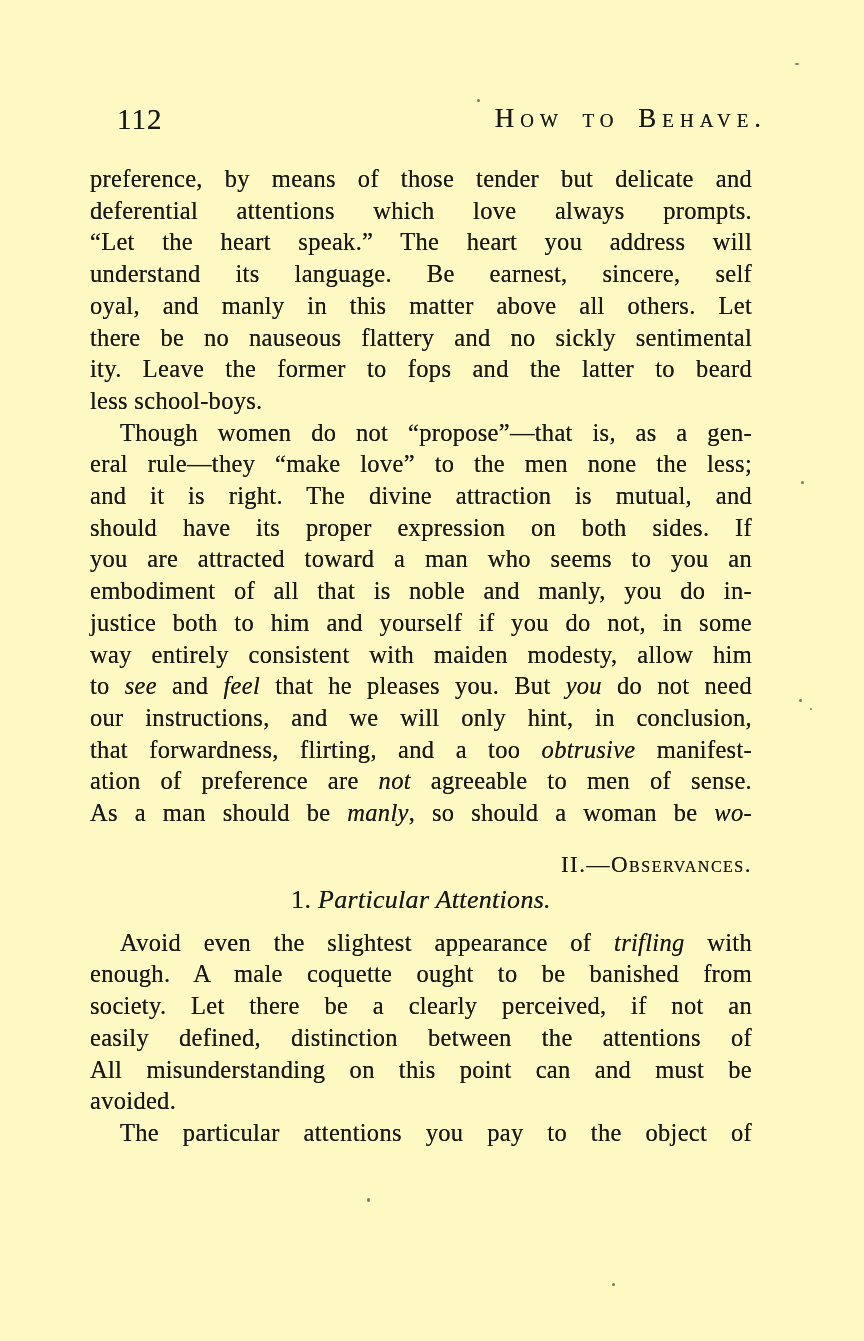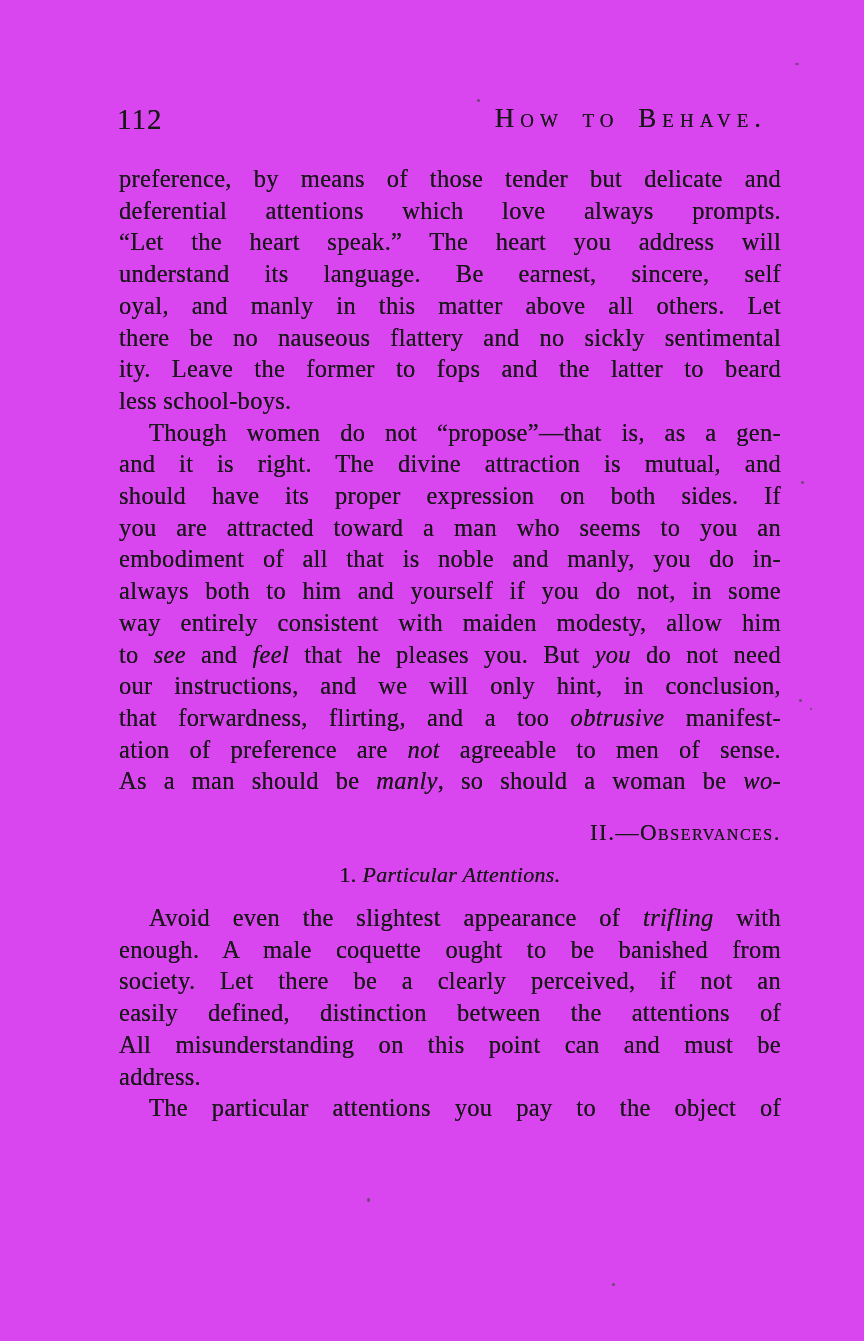--- a/index.html
+++ b/index.html
@@ -6,21 +6,21 @@
   body {
     width: 864px; height: 1341px;
     background: #ffffff;
     position: relative;
     overflow: hidden;
     font-family: "Liberation Serif", serif;
     color: #181818;
   }
   .scan-page {
     position: absolute; inset: 0;
-    background: #d946ef;
+    background: #fef9c3;
   }
   
   .inked { text-shadow: 0 0 0.6px rgba(10,10,10,0.75); }
 
   .page-header {
     position: absolute;
     top: 101px; left: 105px; width: 662px; height: 40px;
   }
   .page-num {
     position: absolute; left: 12px; top: 2px;
@@ -30,21 +30,21 @@
     text-align: right;
     font-variant: small-caps;
     letter-spacing: 6px;
     word-spacing: 6px;
     font-size: 27px;
     padding-top: 2px;
   }
 
   .page-body {
     position: absolute;
-    top: 163px; left: 119px; width: 662px;
+    top: 163px; left: 90px; width: 662px;
     font-size: 24.5px;
     line-height: 31.7px;
     letter-spacing: 0.3px;
   }
   .para { margin: 0; }
   .para .line {
     text-align: justify;
     text-align-last: justify;
     white-space: normal;
   }
@@ -56,22 +56,22 @@
   .heading {
     text-align: right;
     font-variant: small-caps;
     font-size: 23px;
     letter-spacing: 1.5px;
     margin-top: 21px;
     line-height: 30px;
   }
   .subheading {
     text-align: center;
-    font-size: 22px;
-    margin-top: 9px;
+    font-size: 26px;
+    margin-top: 2px;
     margin-bottom: 9px;
     line-height: 36px;
   }
   .subheading em, .para em { font-style: italic; }
 
   .speck {
     position: absolute;
     background: #4a4a4a;
     border-radius: 50%;
     opacity: 0.75;
@@ -93,41 +93,42 @@
         <div class="line"><span>deferential attentions which love always prompts.</span></div>
         <div class="line"><span>“Let the heart speak.”  The heart you address will</span></div>
         <div class="line"><span>understand its language.  Be earnest, sincere, self</span></div>
         <div class="line"><span>oyal, and manly in this matter above all others.  Let</span></div>
         <div class="line"><span>there be no nauseous flattery and no sickly sentimental</span></div>
         <div class="line"><span>ity.  Leave the former to fops and the latter to beard</span></div>
         <div class="line last"><span>less school-boys.</span></div>
       </div>
       <div class="para indent">
         <div class="line"><span>Though women do not “propose”—that is, as a gen-</span></div>
+        <div class="line"><span>eral rule—they “make love” to the men none the less;</span></div>
         <div class="line"><span>and it is right.  The divine attraction is mutual, and</span></div>
         <div class="line"><span>should have its proper expression on both sides.  If</span></div>
         <div class="line"><span>you are attracted toward a man who seems to you an</span></div>
         <div class="line"><span>embodiment of all that is noble and manly, you do in-</span></div>
-        <div class="line"><span>always both to him and yourself if you do not, in some</span></div>
+        <div class="line"><span>justice both to him and yourself if you do not, in some</span></div>
         <div class="line"><span>way entirely consistent with maiden modesty, allow him</span></div>
         <div class="line"><span>to </span><em>see</em><span> and </span><em>feel</em><span> that he pleases you.  But </span><em>you</em><span> do not need</span></div>
         <div class="line"><span>our instructions, and we will only hint, in conclusion,</span></div>
         <div class="line"><span>that forwardness, flirting, and a too </span><em>obtrusive</em><span> manifest-</span></div>
         <div class="line"><span>ation of preference are </span><em>not</em><span> agreeable to men of sense.</span></div>
         <div class="line"><span>As a man should be </span><em>manly</em><span>, so should a woman be </span><em>wo-</em></div>
       </div>
       <div class="heading"><span>II.—Observances.</span></div>
       <div class="subheading"><span>1. </span><em>Particular Attentions.</em></div>
       <div class="para indent">
         <div class="line"><span>Avoid even the slightest appearance of </span><em>trifling</em><span> with</span></div>
         <div class="line"><span>enough.  A male coquette ought to be banished from</span></div>
         <div class="line"><span>society.  Let there be a clearly perceived, if not an</span></div>
         <div class="line"><span>easily defined, distinction between the attentions of</span></div>
         <div class="line"><span>All misunderstanding on this point can and must be</span></div>
-        <div class="line last"><span>address.</span></div>
+        <div class="line last"><span>avoided.</span></div>
       </div>
       <div class="para indent">
         <div class="line"><span>The particular attentions you pay to the object of</span></div>
       </div>
     </div>
 
   <div class="speck" style="left:795px; top:63px;  width:4px; height:2px;"></div>
   <div class="speck" style="left:477px; top:99px;  width:3px; height:3px;"></div>
   <div class="speck" style="left:801px; top:481px; width:3px; height:3px;"></div>
   <div class="speck" style="left:799px; top:699px; width:3px; height:3px;"></div>

